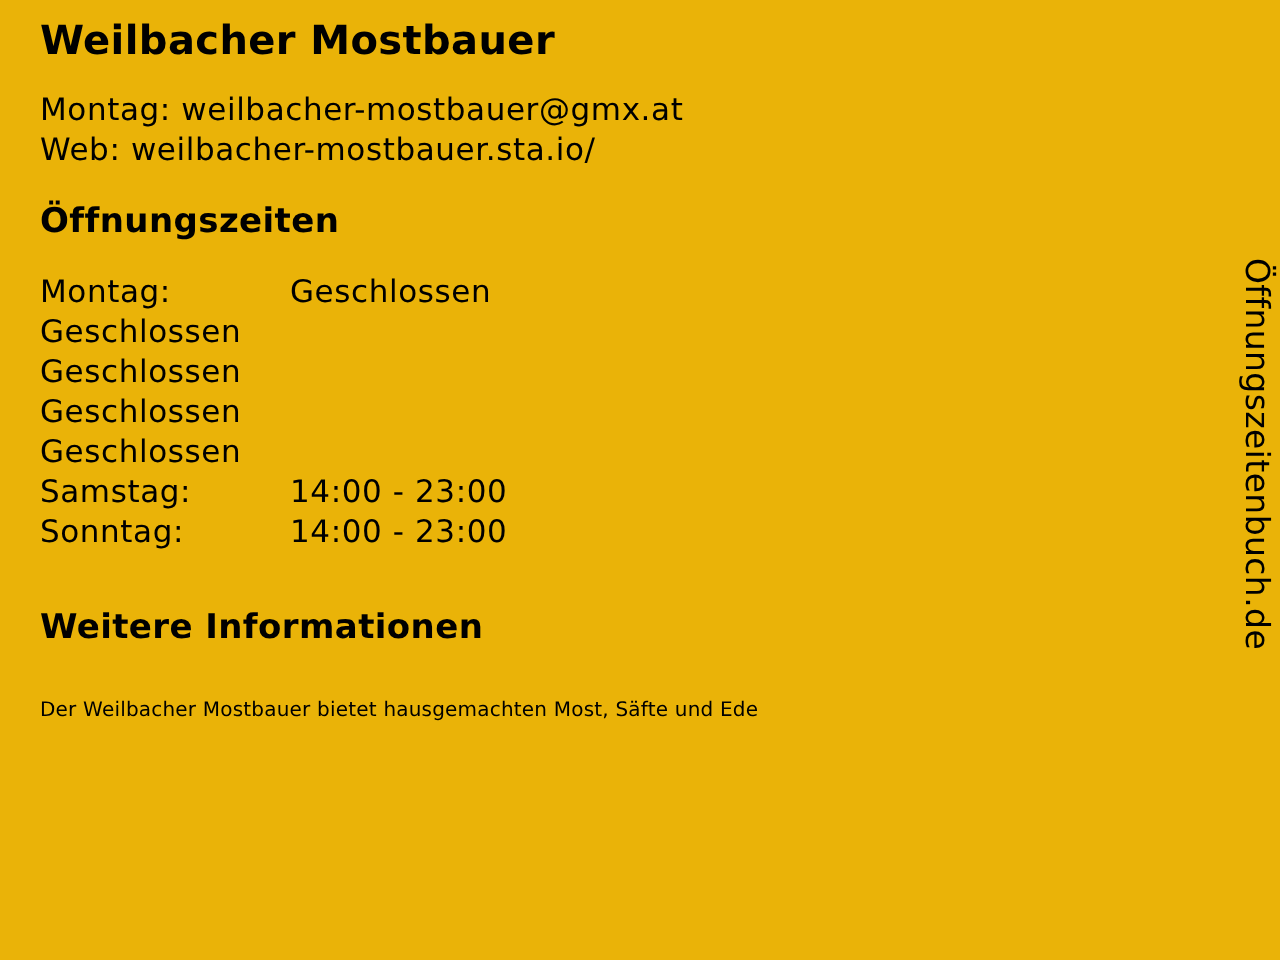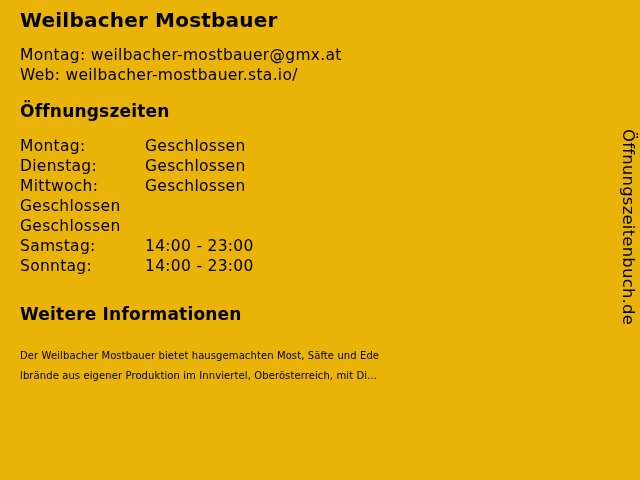--- a/index.html
+++ b/index.html
@@ -77,25 +77,23 @@
   </div>
 
   <div class="section-heading hours-heading">Öffnungszeiten</div>
 
   <div class="hours">
     <div class="hours-row">
       <span class="hours-day">Montag:</span>
       <span class="hours-value">Geschlossen</span>
     </div>
     <div class="hours-row">
-      <span class="hours-day">Dienstag:</span>
       <span class="hours-value">Geschlossen</span>
     </div>
     <div class="hours-row">
-      <span class="hours-day">Mittwoch:</span>
       <span class="hours-value">Geschlossen</span>
     </div>
     <div class="hours-row">
       <span class="hours-value">Geschlossen</span>
     </div>
     <div class="hours-row">
       <span class="hours-value">Geschlossen</span>
     </div>
     <div class="hours-row">
       <span class="hours-day">Samstag:</span>
@@ -104,18 +102,17 @@
     <div class="hours-row">
       <span class="hours-day">Sonntag:</span>
       <span class="hours-value">14:00 - 23:00</span>
     </div>
   </div>
 
   <div class="section-heading info-heading">Weitere Informationen</div>
 
   <div class="description">
     <div class="description-line">Der Weilbacher Mostbauer bietet hausgemachten Most, Säfte und Ede</div>
-    <div class="description-line">lbrände aus eigener Produktion im Innviertel, Oberösterreich, mit Di...</div>
   </div>
 
   <div class="watermark">Öffnungszeitenbuch.de</div>
 
 </div>
 
 </body></html>

